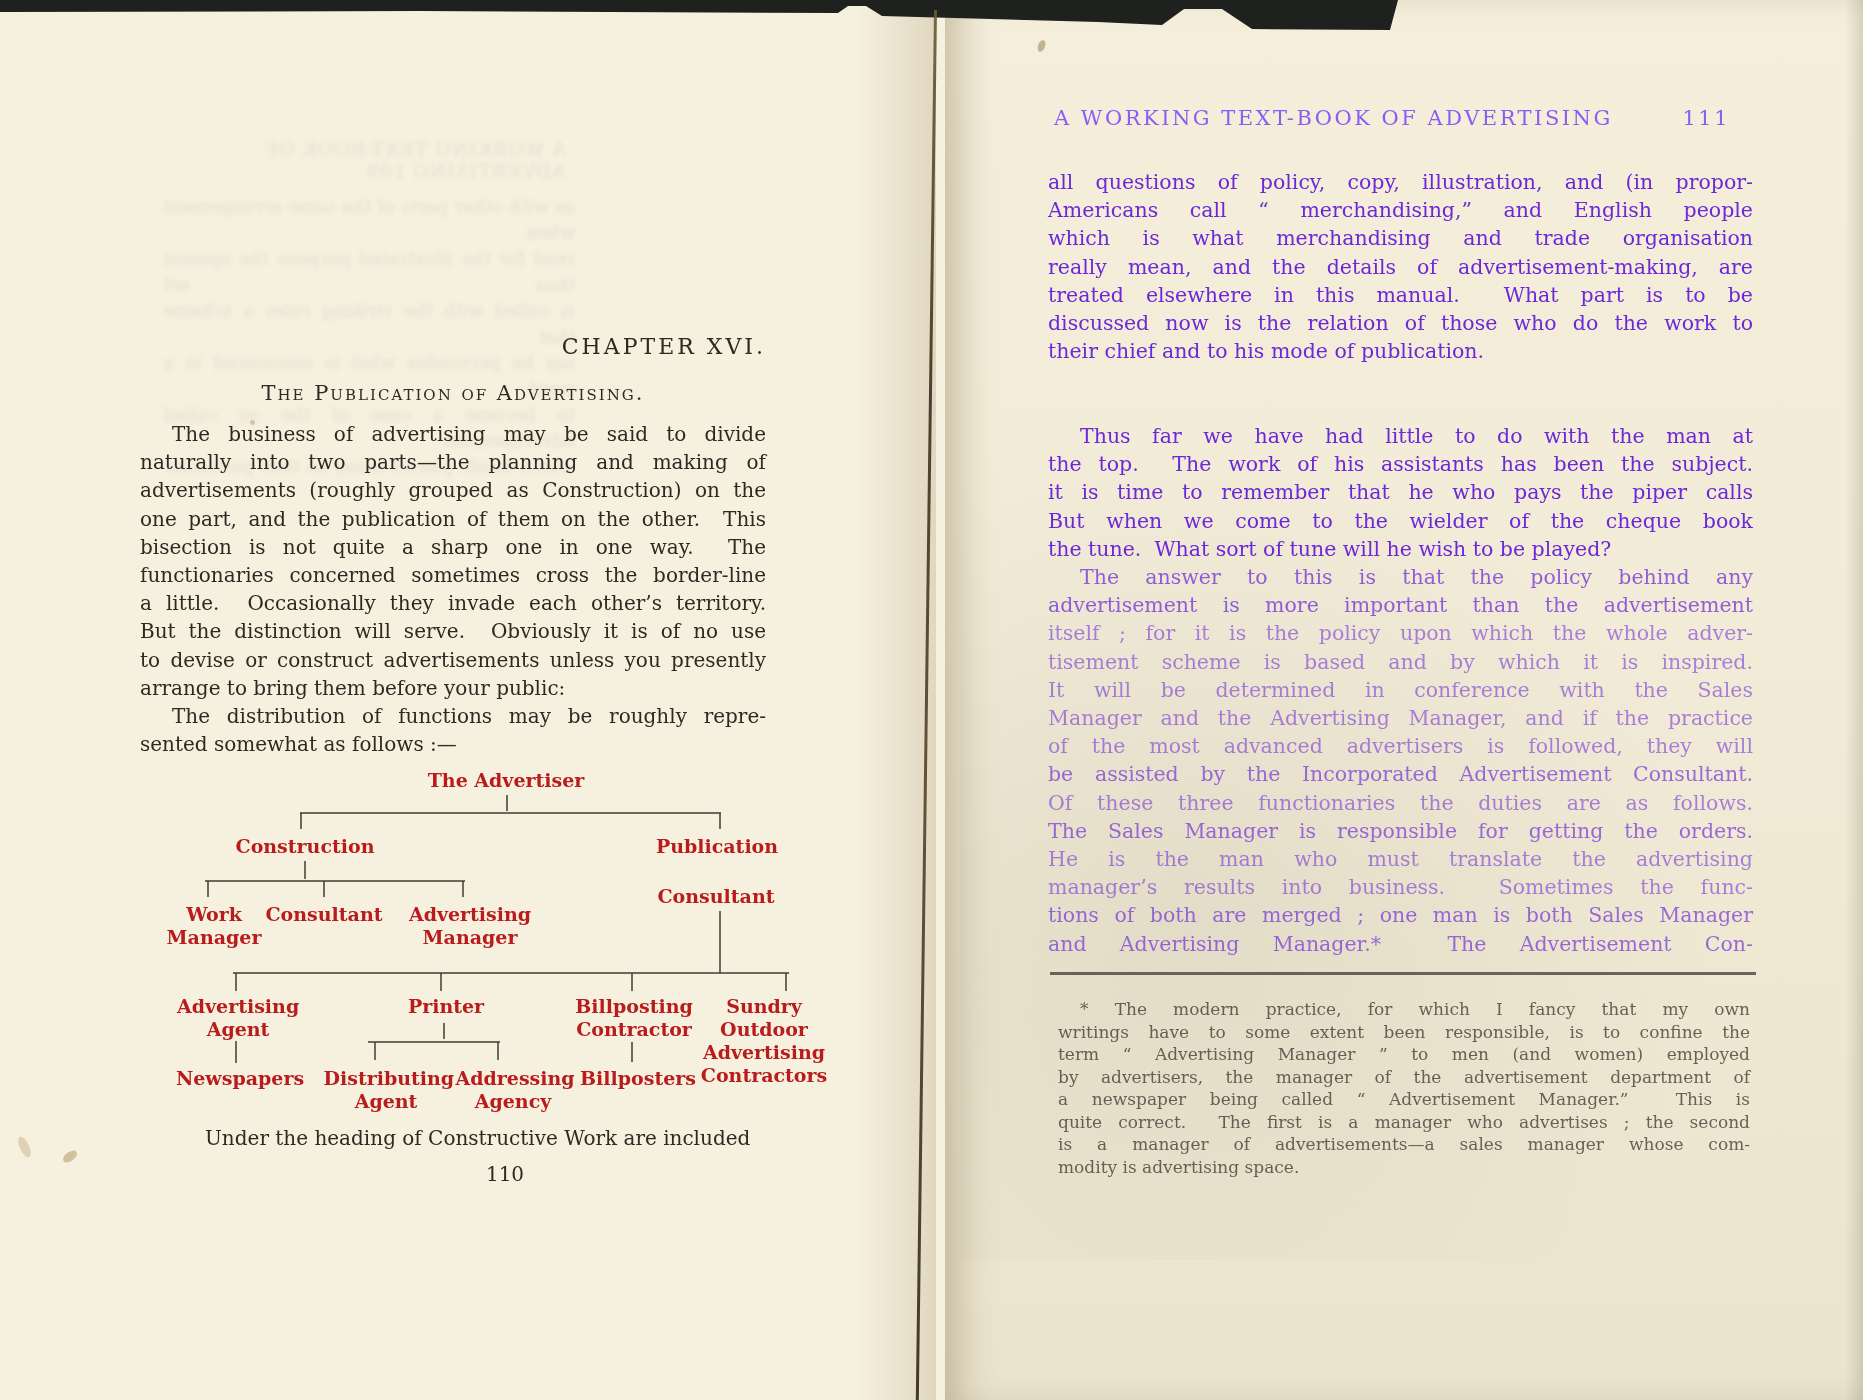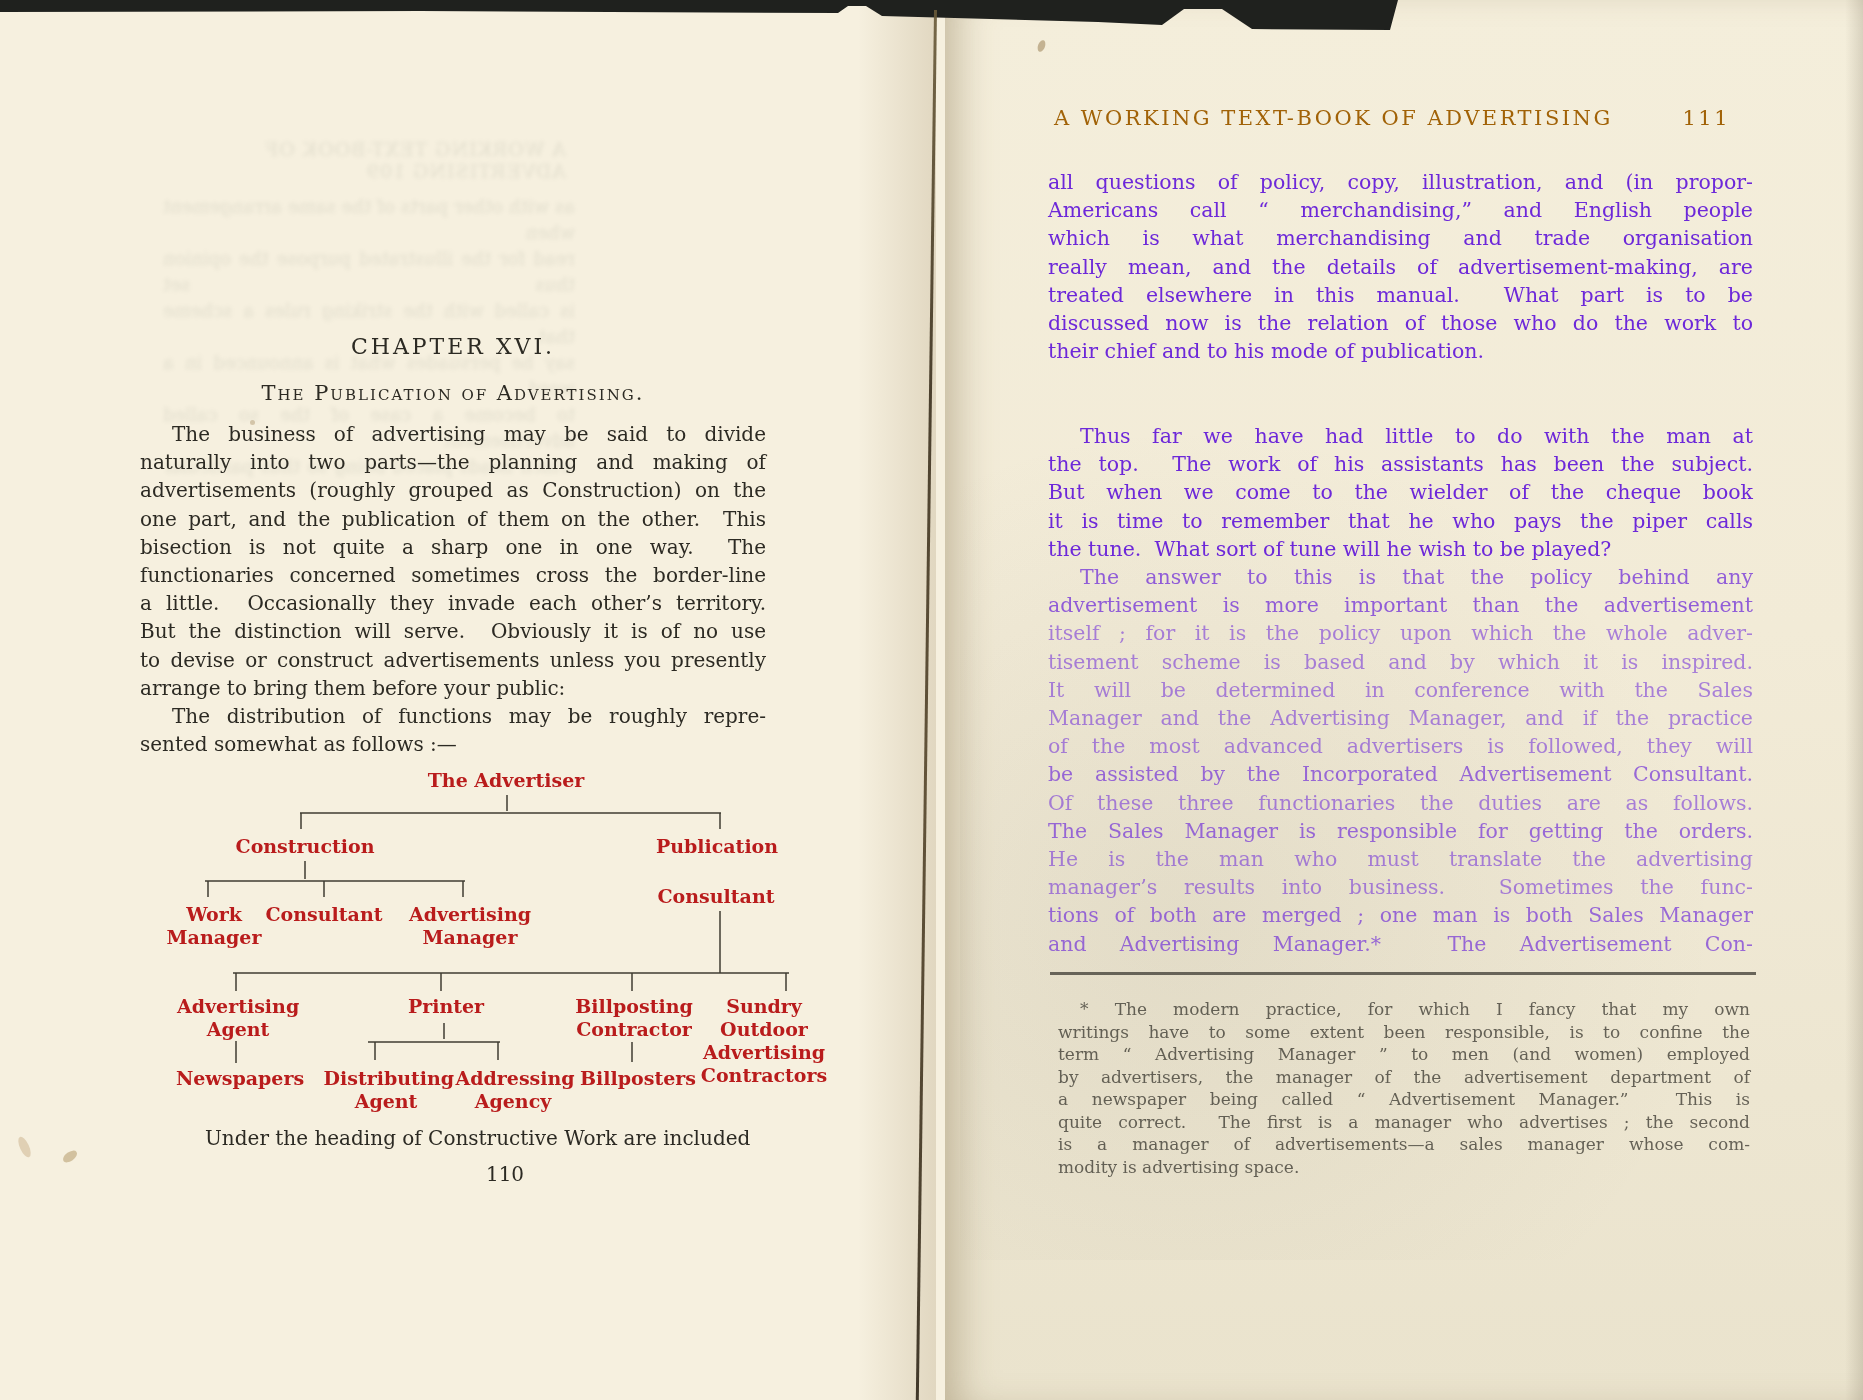--- a/index.html
+++ b/index.html
@@ -36,38 +36,38 @@
       1162px 25px,1098px 22px,882px 16px,866px 6px,848px 6px,838px 13px,420px 11px,0 12px);
   }
   .speck { position:absolute; border-radius:50%; }
   
   .ghost { position:absolute; color:#7a8070; transform:scaleX(-1);
            filter:blur(2.2px); opacity:.16; }
   .ghost-head { left:168px; top:138px; width:398px; font-size:19px; letter-spacing:1px; }
   .ghost-para { left:163px; top:194px; width:412px; font-size:18px; line-height:26px; }
   .ghost .ln { text-align:justify; text-align-last:justify; }
   
-  .chapter { position:absolute; left:140px; top:334px; width:626px; text-align:center;
+  .chapter { position:absolute; left:140px; top:334px; width:626px; text-align:right;
              font-size:22px; letter-spacing:3px; }
   .subtitle { position:absolute; left:140px; top:381px; width:626px; text-align:center;
               font-variant:small-caps; font-size:21px; letter-spacing:2px; }
   .lbody { position:absolute; left:140px; width:626px; font-size:20px; line-height:28.2px; }
   .rbody { position:absolute; left:1048px; width:705px; font-size:20.5px; line-height:28.2px;
            color:#6d28d9; }
   .ln { text-align:justify; text-align-last:justify; }
   .ln.end { text-align-last:left; }
   .ln.ind { text-indent:32px; }
   .ln.f1 { opacity:.72; filter:blur(.3px); }
   .ln.f2 { opacity:.55; filter:blur(.45px); }
   .ln.f3 { opacity:.66; filter:blur(.35px); }
   .closing { position:absolute; left:205px; top:1126px; font-size:20px; }
   .pagenum-l { position:absolute; left:475px; top:1162px; width:60px; text-align:center;
                font-size:20px; }
   .runhead { position:absolute; left:1054px; top:106px; width:676px; font-size:21px;
-             letter-spacing:2.5px; display:flex; justify-content:space-between; color:#a16207; }
+             letter-spacing:2.5px; display:flex; justify-content:space-between; color:#8b5cf6; }
   .footrule { position:absolute; left:1050px; top:972px; width:706px; height:3px;
               background:#3c3a32; opacity:.75; }
   .footnote { position:absolute; left:1058px; top:998px; width:692px; font-size:17px;
               line-height:22.5px; opacity:.7; filter:blur(.2px); }
   .footnote .ln.ind { text-indent:22px; }
   
   .diagram { position:absolute; left:140px; top:765px; width:660px; height:365px; }
   .node { position:absolute; transform:translateX(-50%); text-align:center;
           font-weight:bold; font-size:19px; line-height:23px; white-space:normal; color:#b91c1c; }
   .vl { position:absolute; width:2px; background:#3f3c31; opacity:.75; }
@@ -177,22 +177,22 @@
         <div class="ln">Americans call “ merchandising,” and English people</div>
         <div class="ln">which is what merchandising and trade organisation</div>
         <div class="ln">really mean, and the details of advertisement-making, are</div>
         <div class="ln">treated elsewhere in this manual.&nbsp; What part is to be</div>
         <div class="ln">discussed now is the relation of those who do the work to</div>
         <div class="ln end">their chief and to his mode of publication.</div>
       </div>
     <div class="rbody" style="top:422px">
         <div class="ln ind">Thus far we have had little to do with the man at</div>
         <div class="ln">the top.&nbsp; The work of his assistants has been the subject.</div>
+        <div class="ln">it is time to remember that he who pays the piper calls</div>
         <div class="ln">But when we come to the wielder of the cheque book</div>
-        <div class="ln">it is time to remember that he who pays the piper calls</div>
         <div class="ln end">the tune.&nbsp; What sort of tune will he wish to be played?</div>
       </div>
     <div class="rbody" style="top:563px">
         <div class="ln ind f1">The answer to this is that the policy behind any</div>
         <div class="ln f1">advertisement is more important than the advertisement</div>
         <div class="ln f2">itself ; for it is the policy upon which the whole adver-</div>
         <div class="ln f2">tisement scheme is based and by which it is inspired.</div>
         <div class="ln f2">It will be determined in conference with the Sales</div>
         <div class="ln f2">Manager and the Advertising Manager, and if the practice</div>
         <div class="ln f2">of the most advanced advertisers is followed, they will</div>

